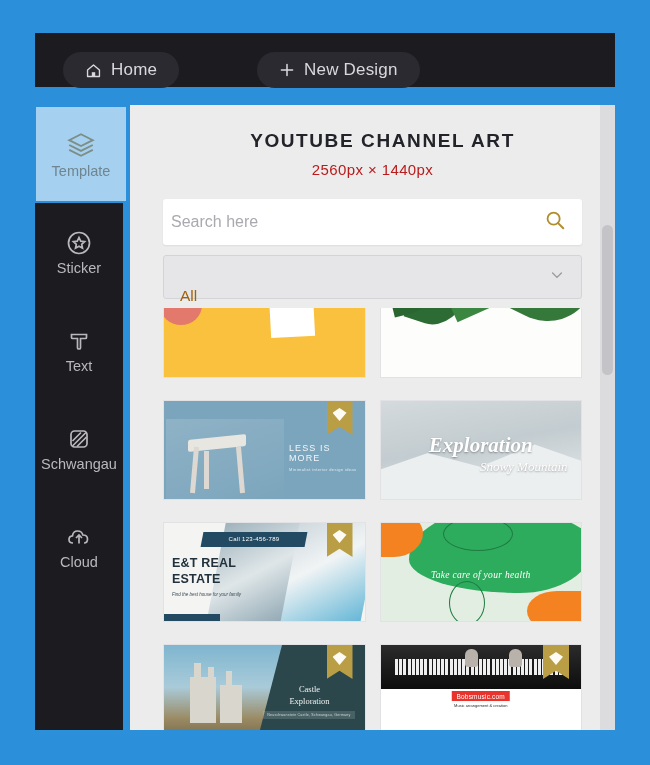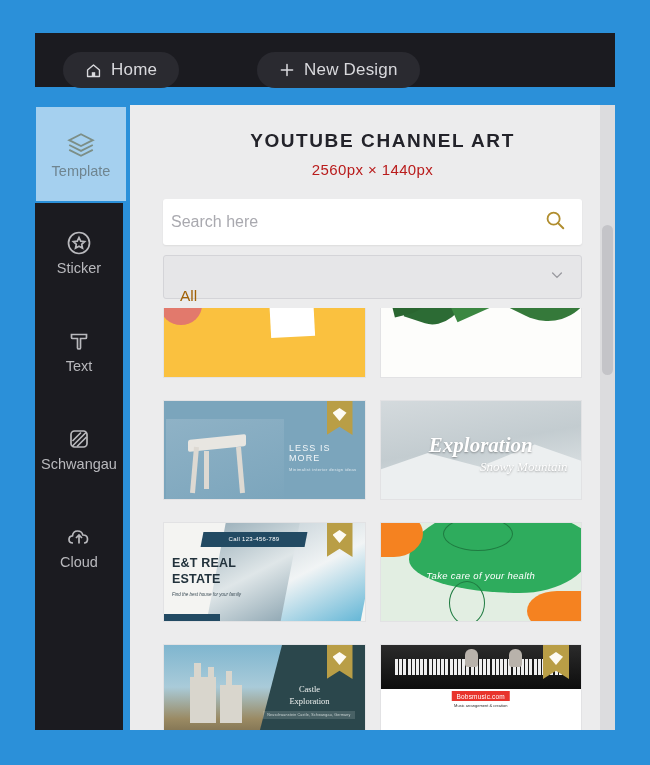--- a/index.html
+++ b/index.html
@@ -241,21 +241,21 @@
   }
   .tp-health .o2 {
     position: absolute; right: -6px; bottom: -10px; width: 60px; height: 40px;
     background: #f58220; border-radius: 60% 0 0 60%;
   }
   .tp-health .ln {
     position: absolute; border: 1.2px solid #1f7b41; border-radius: 50%;
   }
   .tp-health .ht {
     position: absolute; left: 50%; top: 47px; transform: translateX(-50%);
-    font-family: Liberation Sans, sans-serif; font-style: italic;
+    font-family: Liberation Serif, serif; font-style: italic;
     font-size: 9.5px; color: #fff; white-space: nowrap; letter-spacing: .3px;
   }
   
   .tp-castle { background: #2b474c; }
   .tp-castle .photo {
     position: absolute; left: 0; top: 0; width: 118px; height: 100px;
     background: linear-gradient(180deg,#7fb6cf 0%,#a9cbd9 42%,#9a8a63 74%,#6c6045 100%);
     clip-path: polygon(0 0, 100% 0, 78% 100%, 0 100%);
   }
   .tp-castle .tower {

